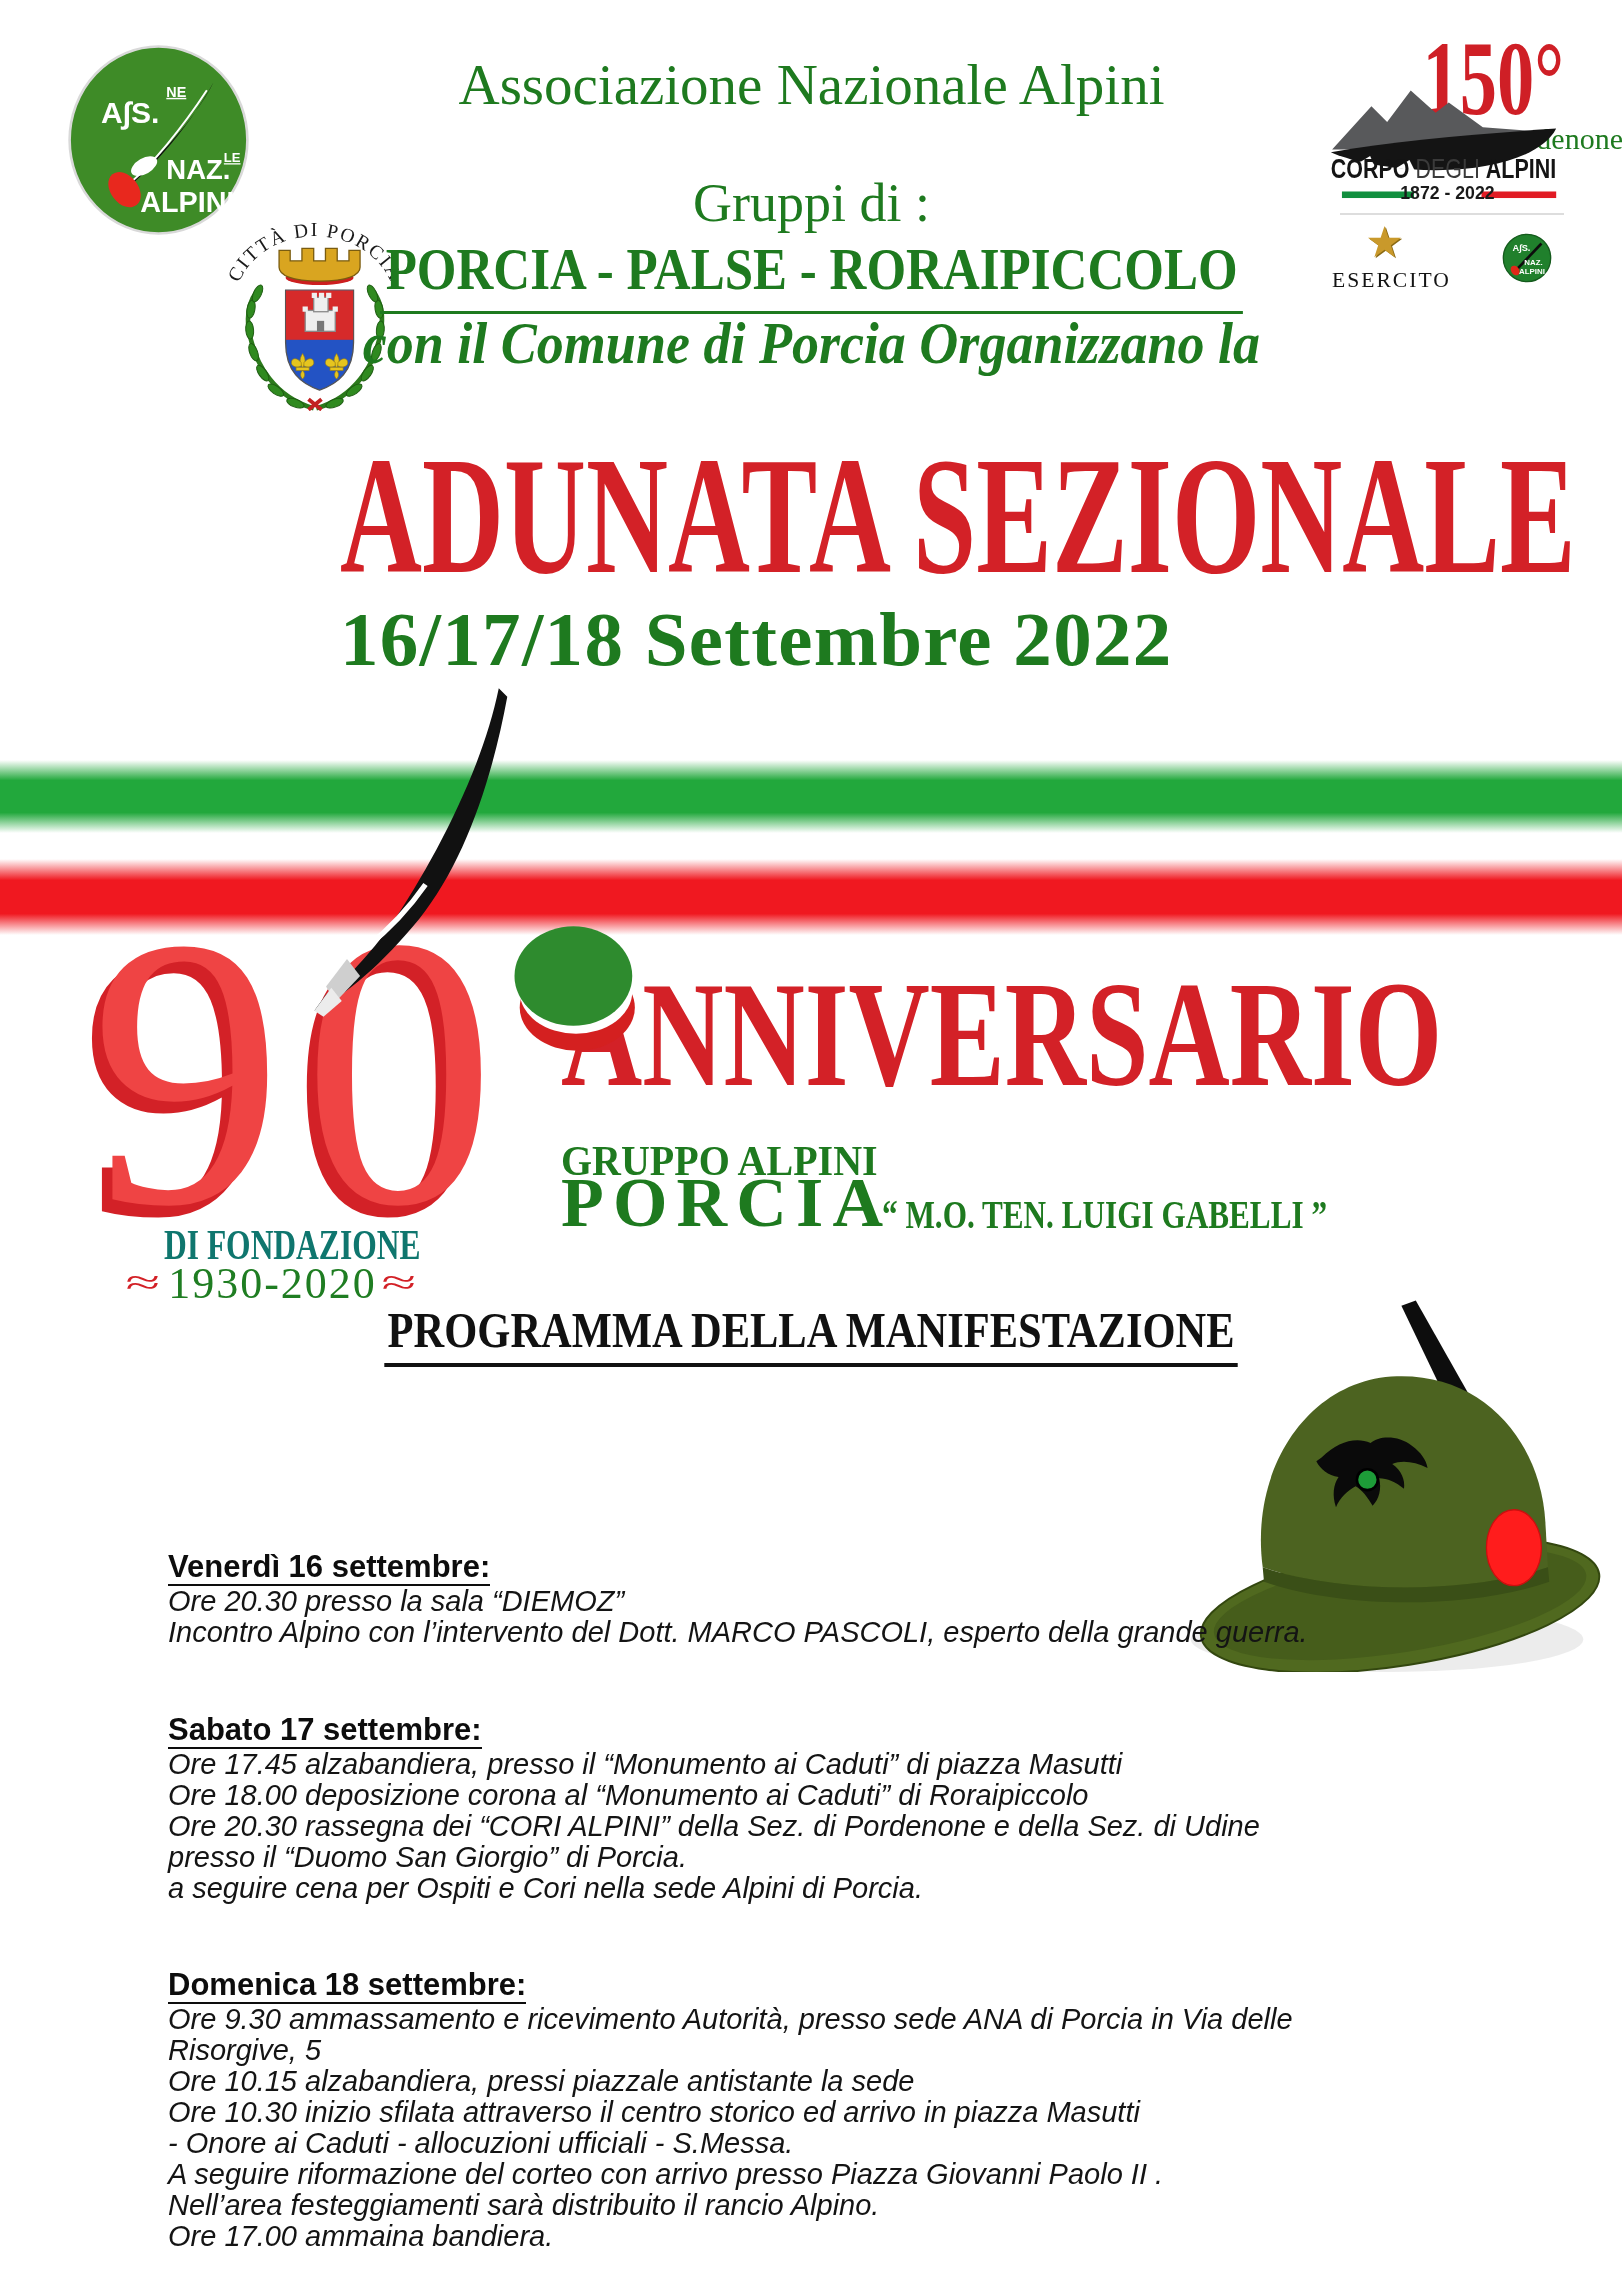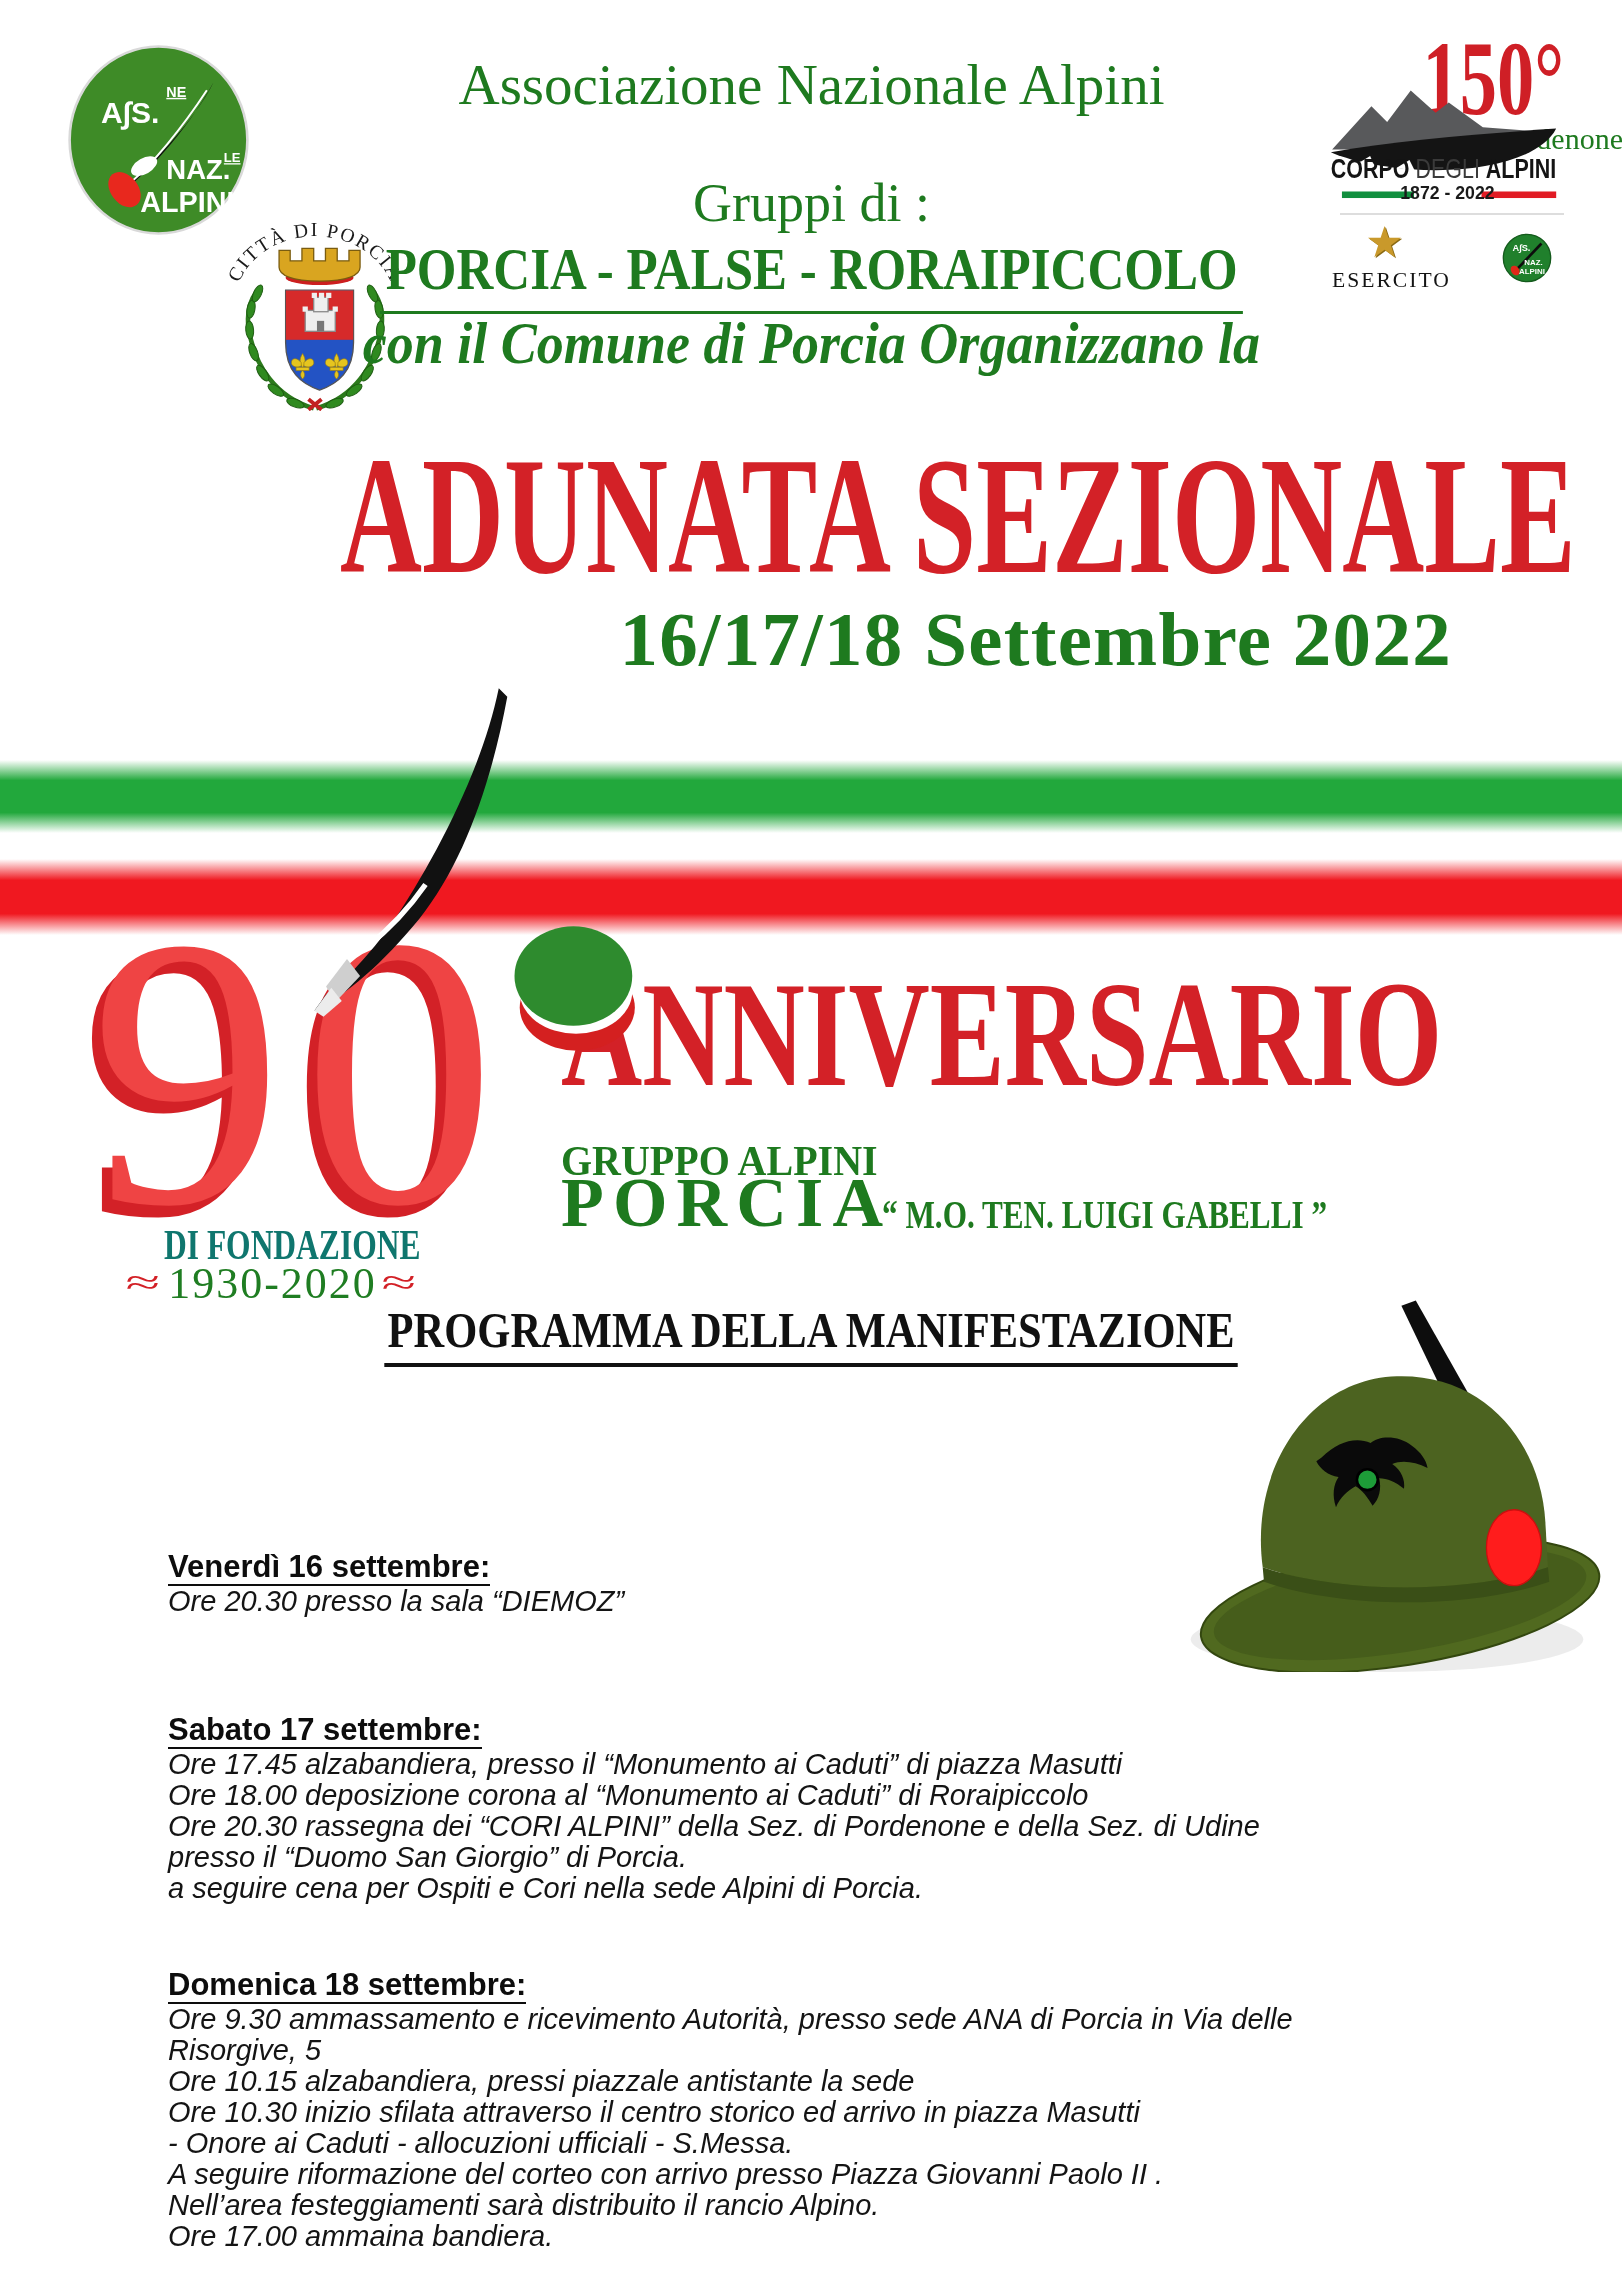--- a/index.html
+++ b/index.html
@@ -20,21 +20,21 @@
   .h-organize{top:313px;font-size:60px;font-style:italic;font-weight:bold;}
   .h-organize .sqzc{transform:scaleX(.9);}
 
   
   .t45{top:363px;left:71px;font-size:438px;color:#217a21;
        text-shadow:-13px 14.4px 0 #d32127;white-space:nowrap;}
   .t45 .sqz{transform:scaleX(.55);}
   .t45 .ord{font-size:157px;vertical-align:157px;}
   .t-adunata{top:432px;left:340px;font-size:167px;font-weight:bold;color:#d32127;white-space:nowrap;}
   .t-adunata .sqz{transform:scaleX(.68);}
-  .t-date{top:601px;left:340px;width:1112px;text-align:right;font-size:77px;font-weight:bold;
+  .t-date{top:601px;left:340px;width:1112px;text-align:left;font-size:77px;font-weight:bold;
           color:#1e7a1f;letter-spacing:1.3px;}
   .t90{top:879px;left:90px;font-size:386px;color:#ef4444;letter-spacing:19.6px;
        text-shadow:-10.5px 11.8px 0 #d32127;}
   .t-fondazione{top:1224px;left:164px;font-size:42px;font-weight:bold;color:#0f766e;white-space:nowrap;}
   .t-fondazione .sqz{transform:scaleX(.75);}
   .t-years{top:1262px;left:134px;font-size:44px;color:#1f7d22;letter-spacing:2px;white-space:nowrap;}
   .t-years .swirl{display:inline-block;transform:scaleX(1.8);color:#d32127;font-size:35px;vertical-align:3.9px;}
   .t-anniversario{top:959px;left:561px;font-size:150px;font-weight:bold;color:#d32127;white-space:nowrap;}
   .t-anniversario .sqz{transform:scaleX(.75);}
   .t-gruppoalpini{top:1139px;left:561px;font-size:43px;font-weight:bold;color:#1e7a1f;white-space:nowrap;}
@@ -254,20 +254,21 @@
              C372,268 352,266 338,272 C352,282 358,296 356,310 C344,300 330,294 318,294
              C322,310 318,326 308,336 C300,322 292,312 282,306 C270,312 258,324 252,338
              C246,320 248,304 256,292 C240,290 228,280 222,268 Z" fill="#0a0a0a"></path>
     <circle cx="300" cy="296" r="16" fill="#1d9c38" stroke="#000" stroke-width="4"></circle>
   </svg>
 
 
   <div class="sec sec1">
     <h3><span>Venerdì 16 settembre:</span></h3>
     <p>Ore 20.30 presso la sala “DIEMOZ”</p>
+    <p>Incontro Alpino con l’intervento del Dott. MARCO PASCOLI, esperto della grande guerra.</p>
   </div>
 
   <div class="sec sec2">
     <h3><span>Sabato 17 settembre:</span></h3>
     <p>Ore 17.45 alzabandiera, presso il “Monumento ai Caduti” di piazza Masutti</p>
     <p>Ore 18.00 deposizione corona al “Monumento ai Caduti” di Roraipiccolo</p>
     <p>Ore 20.30 rassegna dei “CORI ALPINI” della Sez. di Pordenone e della Sez. di Udine</p>
     <p>presso il “Duomo San Giorgio” di Porcia.</p>
     <p>a seguire cena per Ospiti e Cori nella sede Alpini di Porcia.</p>
   </div>

